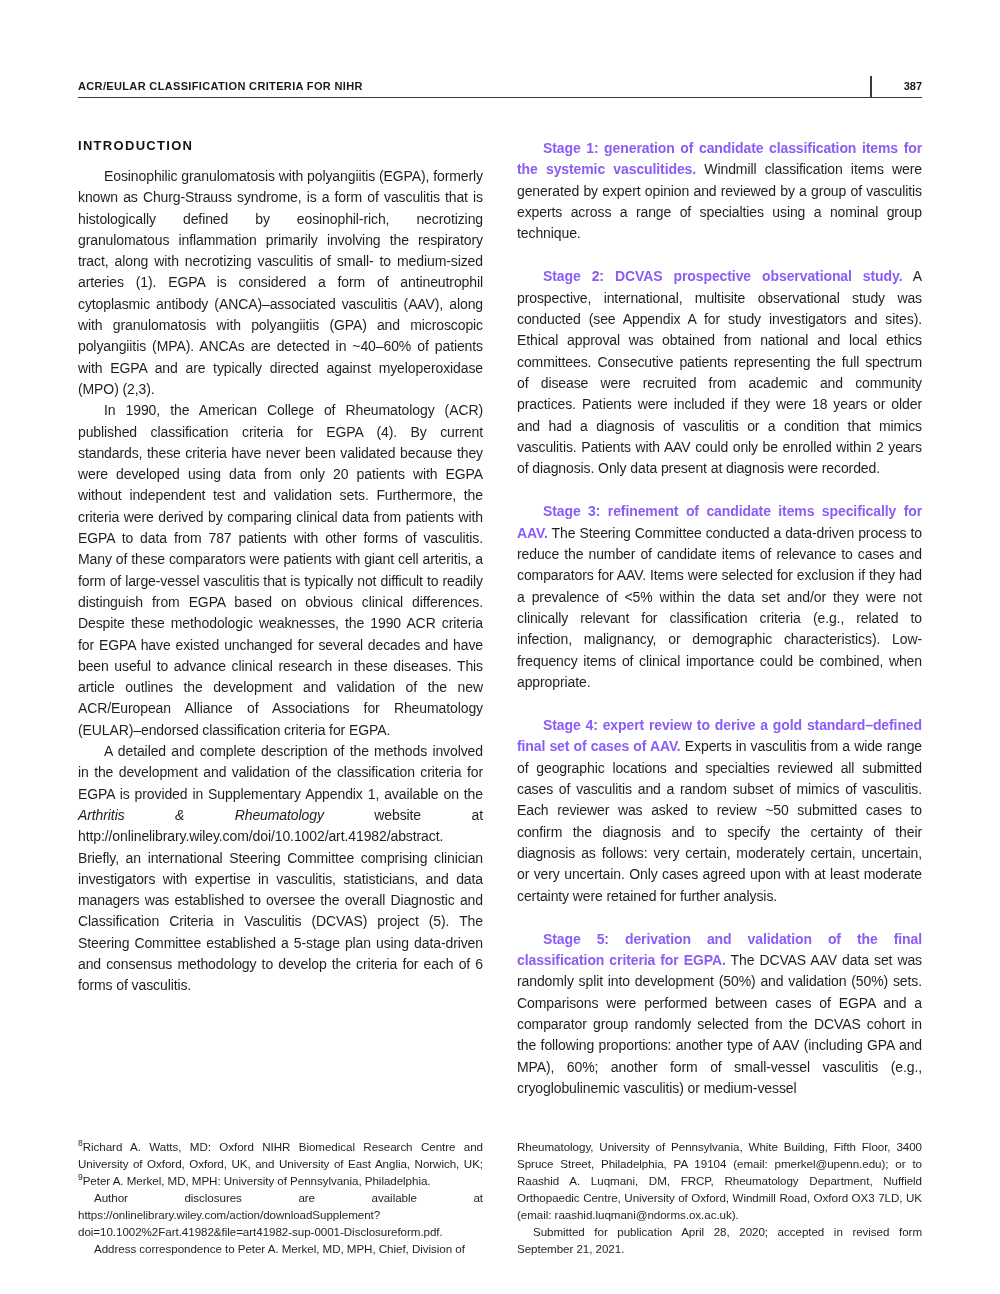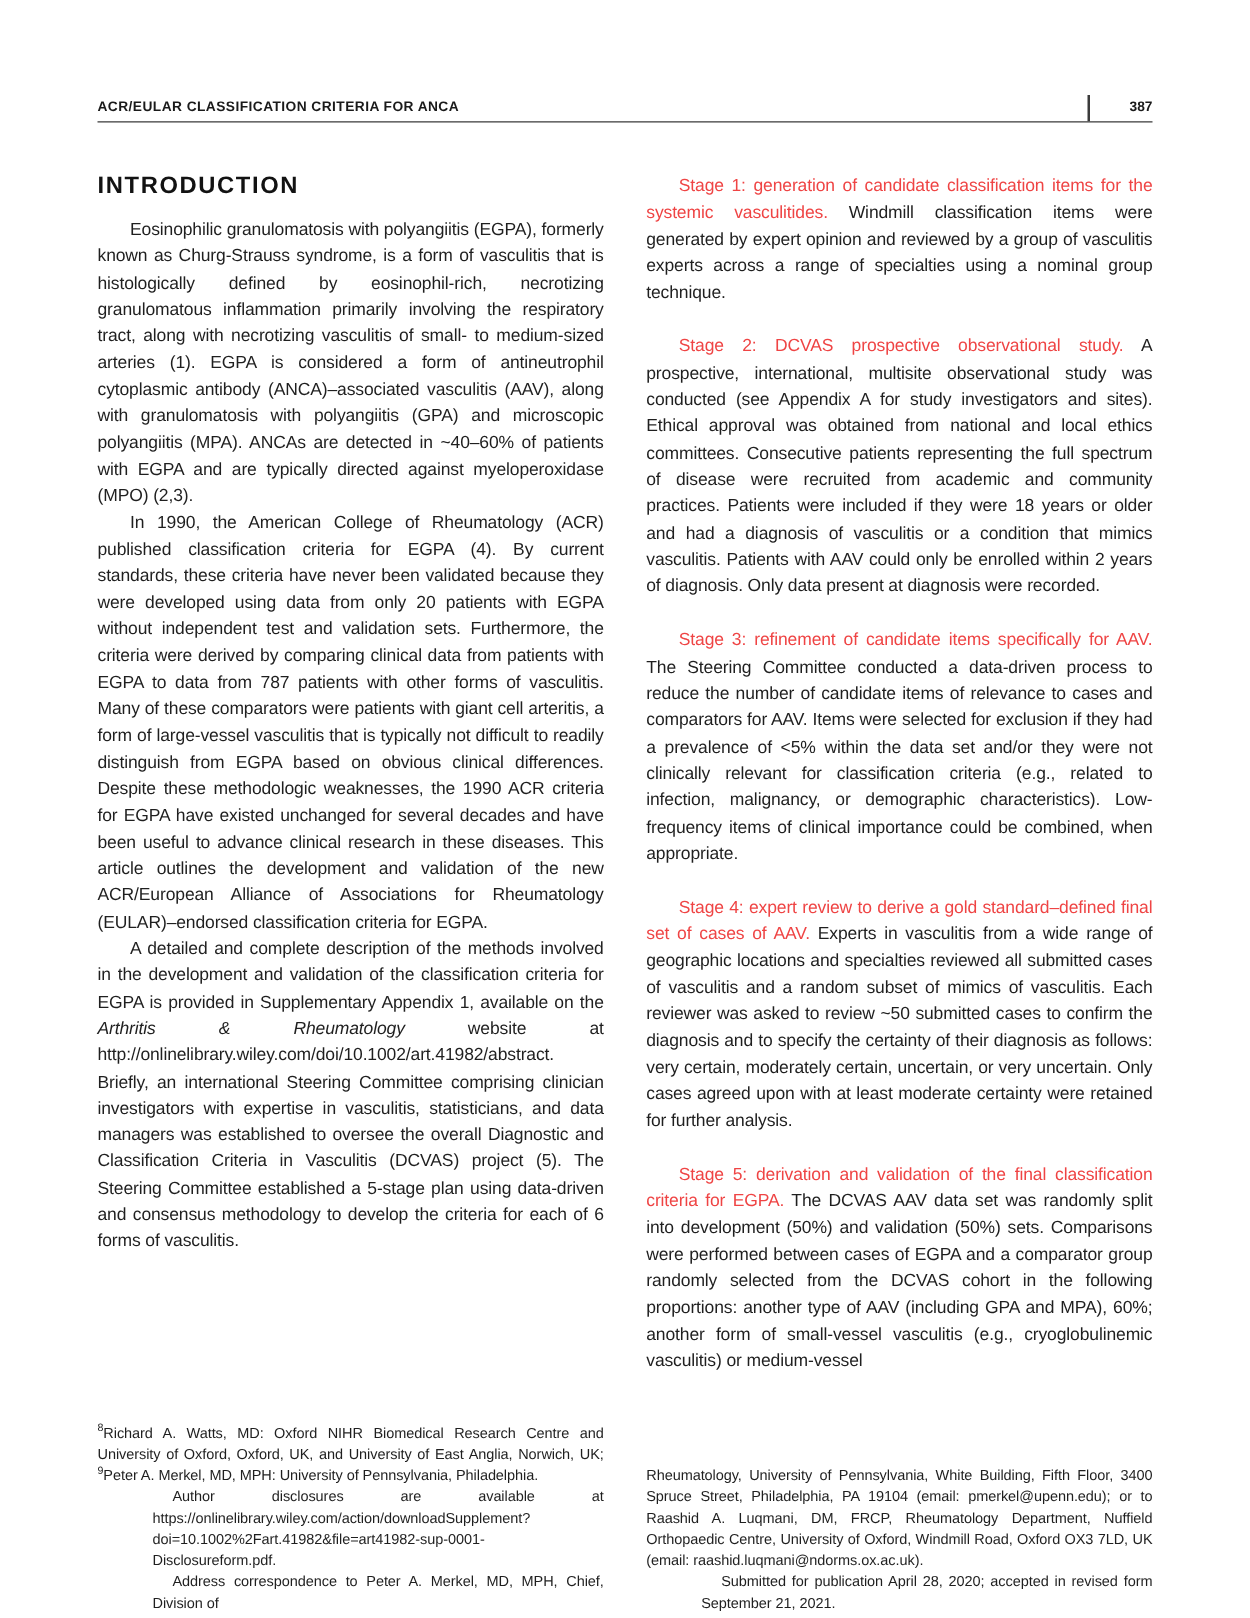--- a/index.html
+++ b/index.html
@@ -30,55 +30,55 @@
   }
   .page-number {
     position:absolute; right:0; bottom:5px;
     width:44px; text-align:right;
     font-size:11px; font-weight:700; color:#1a1a1a;
   }
   
   .columns { display:flex; gap:34px; margin-top:40px; }
   .col { width:405px; }
   h2.section-heading {
-    font-size:19px; font-weight:700; letter-spacing:1.3px;
+    font-size:13px; font-weight:700; letter-spacing:1.3px;
     color:#121212; margin-bottom:13px;
   }
   h2.methods-heading { margin-top:27px; }
   p.body {
     font-size:14px; line-height:21.3px;
     text-align:justify; text-indent:26px;
     letter-spacing:-0.1px;
     color:#1f1f1f;
     hyphens:auto; -webkit-hyphens:auto;
   }
   p.stage { margin-bottom:22px; }
-  p.stage .lead { font-weight:400; color:#ef4444; }
+  p.stage .lead { font-weight:700; color:#8b5cf6; }
   
   .footnotes {
     position:absolute; left:78px; top:1138px;
     width:844px; display:flex; gap:34px;align-items:flex-end;
   }
   .fcol { width:405px; }
   p.fn {
     font-size:11.6px; line-height:17px;
     text-align:justify; letter-spacing:-0.05px;
     color:#1f1f1f;
     hyphens:auto; -webkit-hyphens:auto;
   }
-  p.fn.findent { text-indent:16px;margin-left:44px; }
+  p.fn.findent { text-indent:16px; }
   .fn sup, .body sup { font-size:8.5px; line-height:0; vertical-align:super; }
 </style>
 </head>
 <body>
 
 <div class="page">
 
   <header class="page-header">
-    <div class="running-head">ACR/EULAR CLASSIFICATION CRITERIA FOR ANCA</div>
+    <div class="running-head">ACR/EULAR CLASSIFICATION CRITERIA FOR NIHR</div>
     <div class="header-vbar"></div>
     <div class="page-number">387</div>
   </header>
 
   <main class="columns">
 
     <section class="col">
       <h2 class="section-heading">INTRODUCTION</h2>
       <p class="body">Eosinophilic granulomatosis with polyangiitis (EGPA), formerly known as Churg-Strauss syndrome, is a form of vasculitis that is histologically defined by eosinophil-rich, necrotizing granulomatous inflammation primarily involving the respiratory tract, along with necrotizing vasculitis of small- to medium-sized arteries (1). EGPA is considered a form of antineutrophil cytoplasmic antibody (ANCA)–associated vasculitis (AAV), along with granulomatosis with polyangiitis (GPA) and microscopic polyangiitis (MPA). ANCAs are detected in ~40–60% of patients with EGPA and are typically directed against myeloperoxidase (MPO) (2,3).</p>
       <p class="body">In 1990, the American College of Rheumatology (ACR) published classification criteria for EGPA (4). By current standards, these criteria have never been validated because they were developed using data from only 20 patients with EGPA without independent test and validation sets. Furthermore, the criteria were derived by comparing clinical data from patients with EGPA to data from 787 patients with other forms of vasculitis. Many of these comparators were patients with giant cell arteritis, a form of large-vessel vasculitis that is typically not difficult to readily distinguish from EGPA based on obvious clinical differences. Despite these methodologic weaknesses, the 1990 ACR criteria for EGPA have existed unchanged for several decades and have been useful to advance clinical research in these diseases. This article outlines the development and validation of the new ACR/European Alliance of Associations for Rheumatology (EULAR)–endorsed classification criteria for EGPA.</p>

